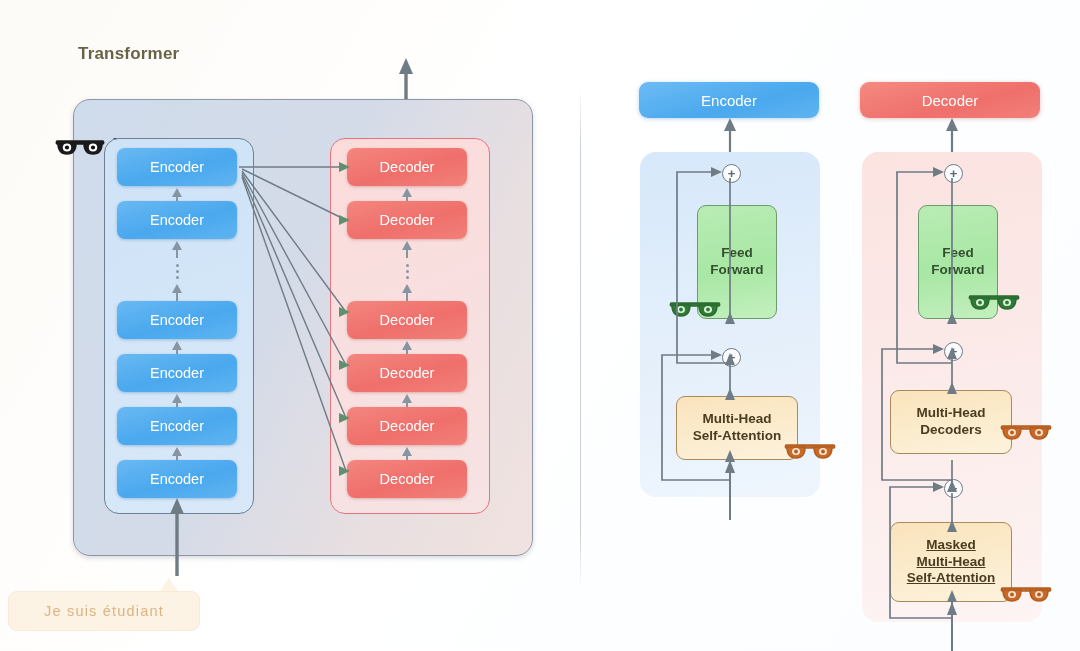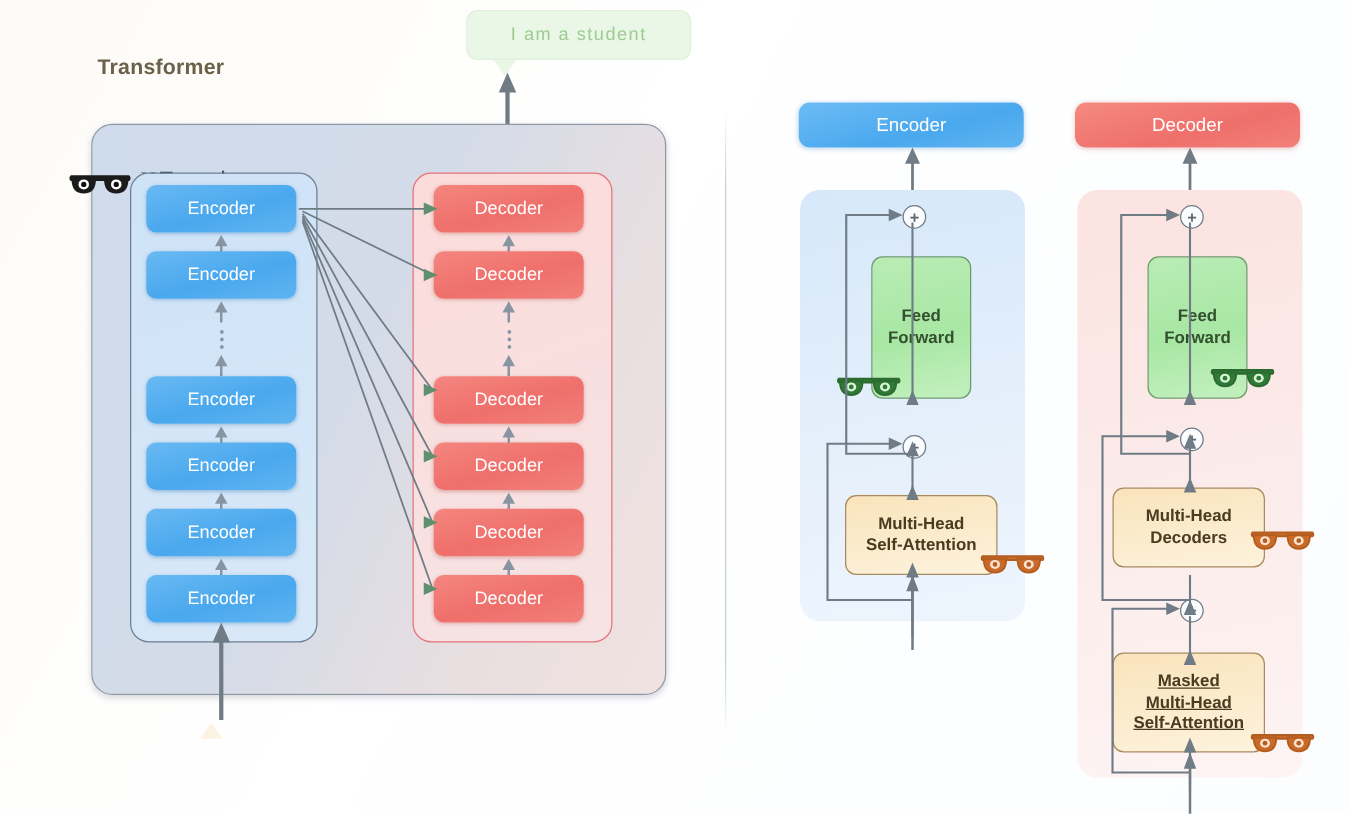--- a/index.html
+++ b/index.html
@@ -74,24 +74,20 @@
 
   svg{overflow:visible;}
 </style>
 </head>
 <body>
 
 <div id="stage">
 
   <div class="abs ttl" style="left:78px;top:44px;">Transformer</div>
 
-  <div class="abs" style="left:373px;top:8px;">
-    <div class="bubble bubGreen" style="width:178px;height:38px;">I  am  a  student</div>
-    <div class="tailDown" style="margin-left:22px;"></div>
-  </div>
 
   <svg class="abs" style="left:396px;top:58px;" width="20" height="110">
     <line x1="10" y1="110" x2="10" y2="14" stroke="#6f7b85" stroke-width="3.4"></line>
     <polygon points="10,0 3,16 17,16" fill="#6f7b85"></polygon>
   </svg>
 
   <div class="abs shell" style="left:73px;top:99px;width:458px;height:455px;"></div>
 
   <div class="abs" style="left:55px;top:100px;display:flex;align-items:center;gap:6px;margin-top:32px;">
     <svg width="50" height="26" viewBox="0 0 50 26">
@@ -220,20 +216,21 @@
   </svg>
 
 
   <svg class="abs" style="left:167px;top:498px;" width="20" height="78">
     <line x1="10" y1="78" x2="10" y2="14" stroke="#6f7b85" stroke-width="3.4"></line>
     <polygon points="10,0 3,16 17,16" fill="#6f7b85"></polygon>
   </svg>
 
   <div class="abs" style="left:8px;top:578px;">
     <div class="tailUp" style="margin-left:152px;"></div>
+    <div class="bubble bubOrange" style="width:190px;height:38px;">Je  suis  étudiant</div>
   </div>
 
   <div class="abs divider" style="left:580px;top:88px;height:500px;"></div>
 
   <div class="abs hdrBlue" style="left:639px;top:82px;width:180px;height:36px;">Encoder</div>
 
   <svg class="abs" style="left:722px;top:118px;" width="16" height="42">
     <line x1="8" y1="42" x2="8" y2="12" stroke="#6f7b85" stroke-width="2.2"></line>
     <polygon points="8,0 2,13 14,13" fill="#6f7b85"></polygon>
   </svg>

